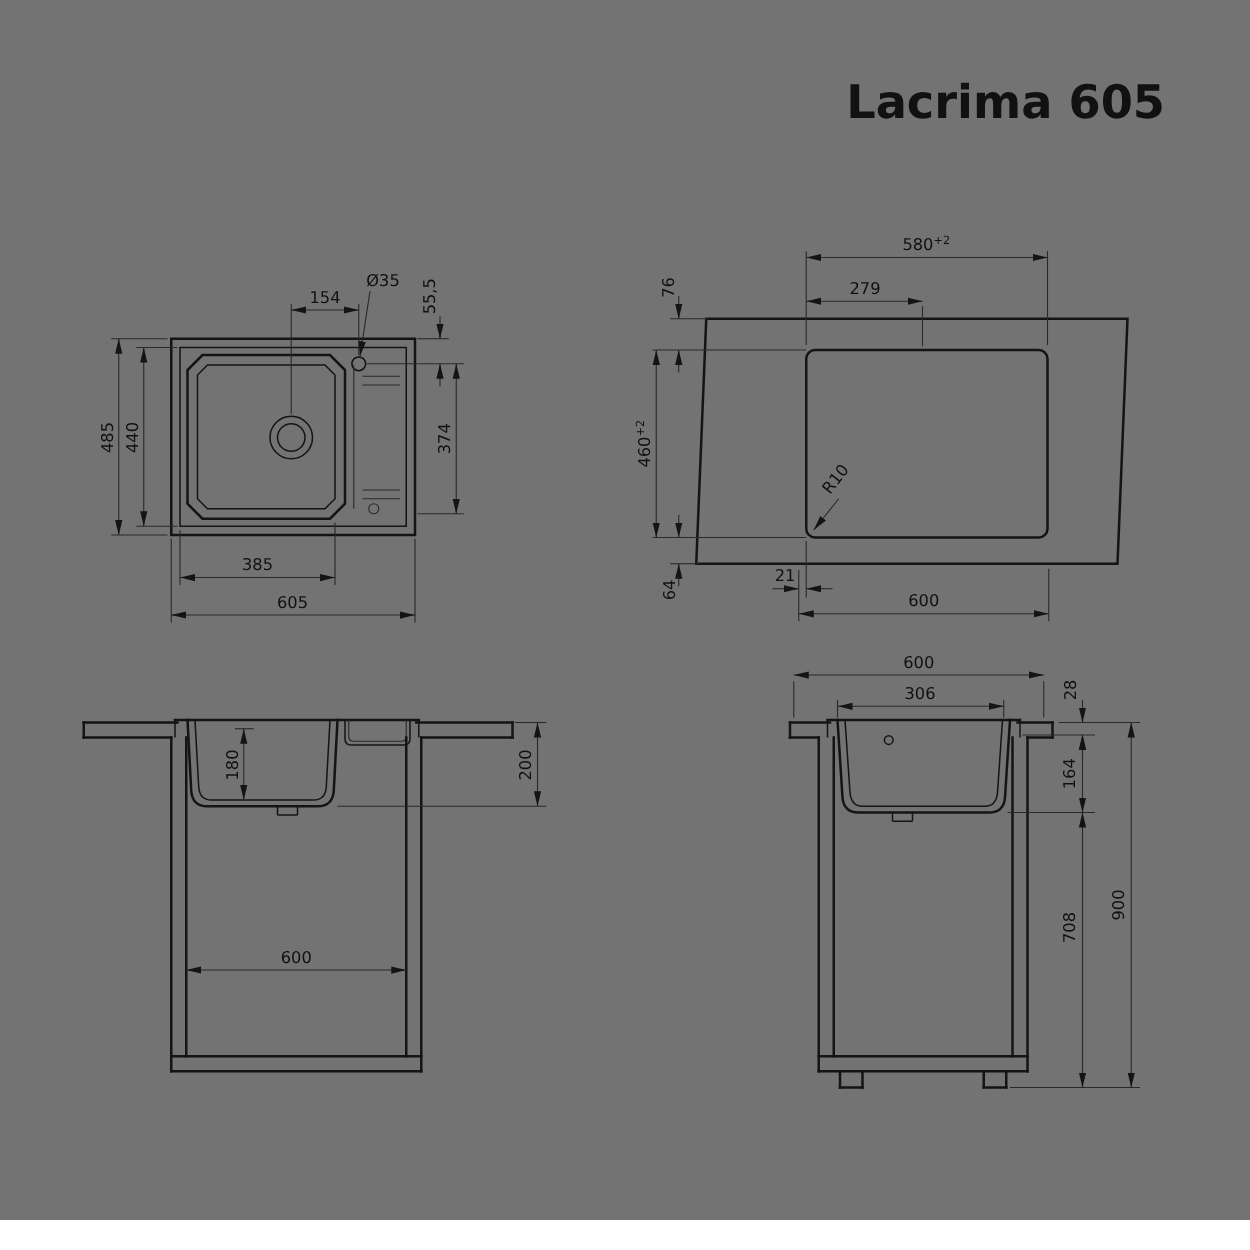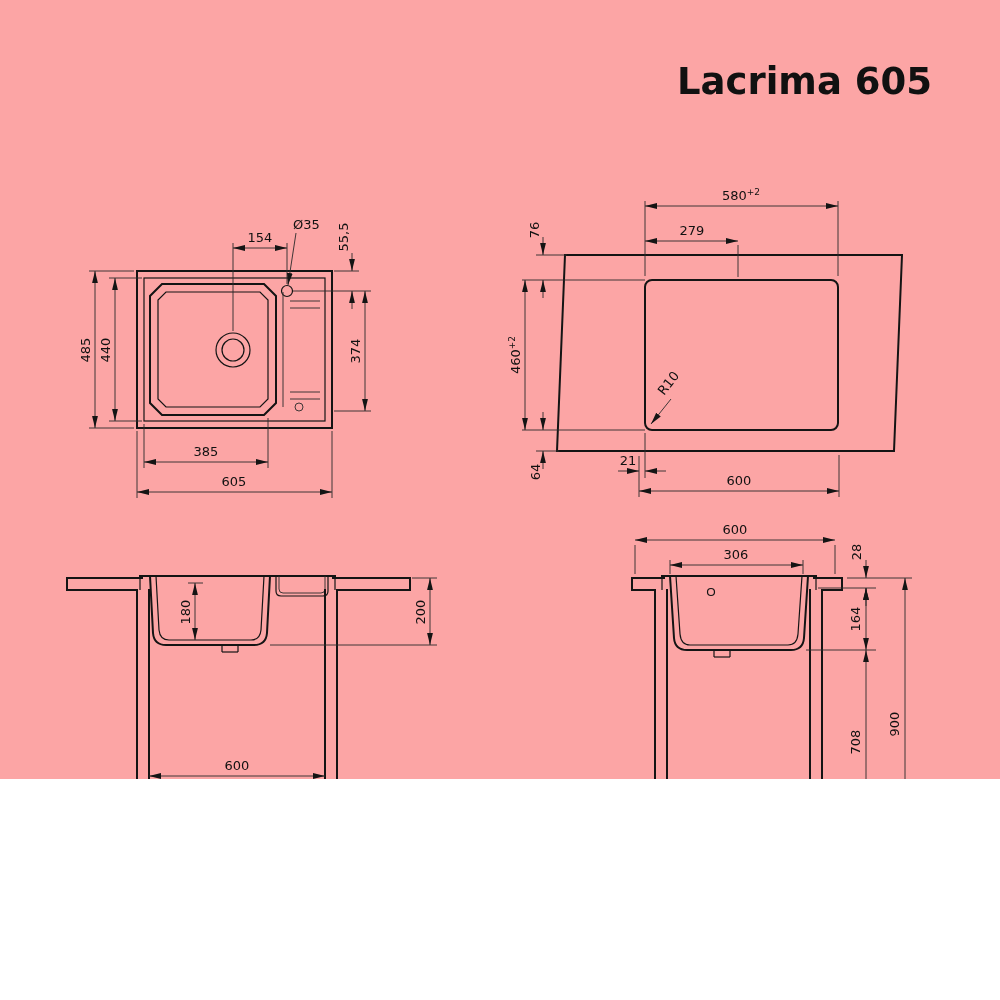--- a/index.html
+++ b/index.html
@@ -1,16 +1,16 @@
 <!DOCTYPE html>
 <html><head>
 <meta charset="utf-8">
 <style>
   html,body{margin:0;padding:0;background:#ffffff;}
-  .stage{width:1000px;height:779px;position:relative;background:#fca5a5;}
+  .stage{width:1000px;height:976px;position:relative;background:#737373;}
   svg{display:block;}
   .thick{stroke:#141414;stroke-width:2;fill:none;stroke-linecap:square;}
   .med{stroke:#141414;stroke-width:1.2;fill:none;}
   .thin{stroke:#2a2a2a;stroke-width:0.9;fill:none;}
   text{font-family:"DejaVu Sans","Liberation Sans",sans-serif;font-size:13px;fill:#111;}
   .title-text{font-size:37px;font-weight:700;}
   .tol{font-size:9px;}
 </style>
 </head>
 <body>

